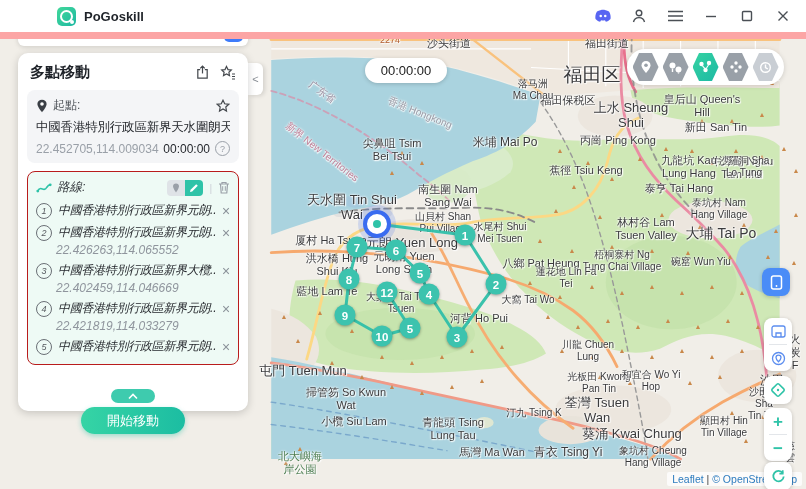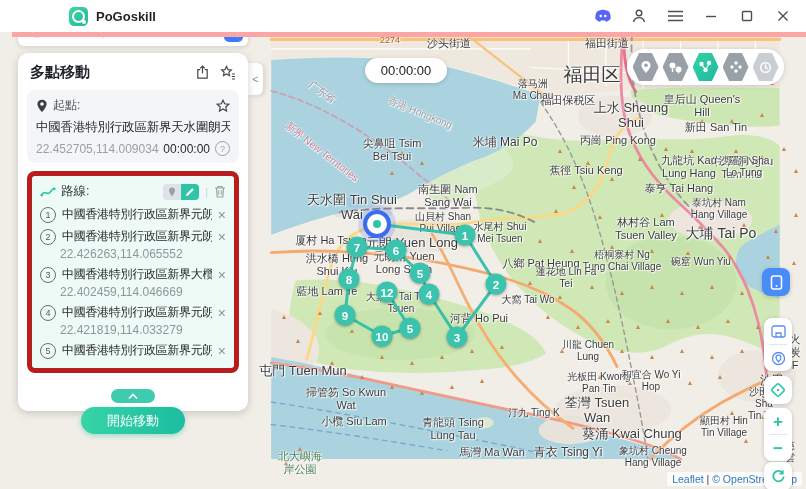--- a/index.html
+++ b/index.html
@@ -1,20 +1,20 @@
 <!DOCTYPE html>
 <html><head>
 <meta charset="utf-8">
 <style>
   html,body{margin:0;padding:0;}
   body{width:806px;height:489px;overflow:hidden;font-family:"Liberation Sans","DejaVu Sans",sans-serif;background:#fff;position:relative;}
   #app{position:absolute;inset:0;width:806px;height:489px;overflow:hidden;}
 
   
-  .titlebar{position:absolute;left:0;top:0;right:0;height:32px;background:#fff;border-bottom:5px solid #fca5a5;display:flex;align-items:center;z-index:60;margin-left:12px;}
+  .titlebar{position:absolute;left:0;top:0;right:0;height:32px;background:#fff;border-bottom:7px solid #fca5a5;display:flex;align-items:center;z-index:60;}
   .logo{width:19px;height:19px;border-radius:5px;margin-left:57px;background:linear-gradient(135deg,#41d89a,#1eb8a2);display:flex;align-items:center;justify-content:center;}
   .logo i{display:block;width:9px;height:9px;border:2px solid #fff;border-radius:50%;position:relative;}
   .logo i:after{content:"";position:absolute;right:-3px;bottom:-3px;width:4px;height:4px;background:#fff;border-radius:50%;}
   .appname{font-size:13px;font-weight:bold;color:#1f2329;margin-left:8px;}
   .tb-right{margin-left:auto;display:flex;align-items:center;gap:18px;padding-right:14px;}
   .tb-btn{width:18px;height:18px;display:flex;align-items:center;justify-content:center;cursor:pointer;}
 
   
   .map{position:absolute;left:0;top:32px;width:806px;height:457px;background:#f1eee8;overflow:hidden;}
   .map svg.geo{position:absolute;left:0;top:0;}
@@ -69,21 +69,21 @@
   .start-block{margin:2px 9px 0 9px;background:#f4f5f7;border-radius:8px;padding:7px 9px 7px 9px;}
   .sb-row1{display:flex;align-items:center;}
   .sb-label{font-size:12px;color:#4a4f55;margin-left:5px;}
   .sb-star{margin-left:auto;cursor:pointer;display:flex;}
   .sb-addr{font-size:12.5px;color:#26292e;margin-top:5px;letter-spacing:-.2px;white-space:nowrap;overflow:hidden;}
   .sb-row3{display:flex;align-items:center;margin-top:5px;}
   .sb-coords{font-size:12px;color:#9aa0a8;}
   .sb-time{margin-left:auto;font-size:12px;color:#26292e;}
   .sb-help{width:13px;height:13px;border:1px solid #9aa0a8;border-radius:50%;color:#9aa0a8;font-size:9px;display:flex;align-items:center;justify-content:center;margin-left:5px;cursor:pointer;}
 
-  .route-block{margin:8px 9px 0 9px;background:#eefaf5;border:5px solid #b91c1c;border-radius:8px;height:192px;overflow:hidden;position:relative;}
+  .route-block{margin:8px 9px 0 9px;background:#eefaf5;border:1px solid #b91c1c;border-radius:8px;height:192px;overflow:hidden;position:relative;font-style:italic;}
   .rb-head{display:flex;align-items:center;padding:7px 8px 3px 8px;}
   .rb-label{font-size:12.5px;color:#33373c;margin-left:5px;}
   .rb-tools{margin-left:auto;display:flex;align-items:center;gap:6px;}
   .tgl{display:flex;border-radius:4px;overflow:hidden;}
   .tgl .t{width:18px;height:16px;display:flex;align-items:center;justify-content:center;cursor:pointer;}
   .t-off{background:#dfe3e7;}
   .t-on{background:#2fc3a8;}
   .rb-div{color:#cfd4d9;font-size:11px;}
   .rb-trash{cursor:pointer;display:flex;}
   .r-item{padding:3px 8px 2px 8px;}
@@ -328,21 +328,21 @@
         <div class="map-label" style="left: 401px; top: 271px; font-size: 10px; transform: translate(-50%, -50%);">大棠村 Tai Tong
 Tsuen</div>
         <div class="map-label" style="left: 479px; top: 286px; font-size: 11px; transform: translate(-50%, -50%);">河背 Ho Pui</div>
         <div class="map-label" style="left: 303px; top: 339px; font-size: 13px; transform: translate(-50%, -50%);">屯門 Tuen Mun</div>
         <div class="map-label" style="left: 346px; top: 367px; font-size: 11px; transform: translate(-50%, -50%);">掃管笏 So Kwun
 Wat</div>
         <div class="map-label" style="left: 354px; top: 389px; font-size: 11px; transform: translate(-50%, -50%);">小欖 Siu Lam</div>
         <div class="map-label" style="left: 453px; top: 397px; font-size: 11px; transform: translate(-50%, -50%);">青龍頭 Tsing
 Lung Tau</div>
         <div class="map-label" style="left: 492px; top: 420px; font-size: 11px; transform: translate(-50%, -50%);">馬灣 Ma Wan</div>
-        <div class="map-label" style="left: 534px; top: 381px; font-size: 10px; transform: translate(-50%, -50%);">汀九 Ting K</div>
+        <div class="map-label" style="left: 534px; top: 381px; font-size: 10px; transform: translate(-50%, -50%);">汀九 Tsing K</div>
         <div class="map-label" style="left: 568px; top: 420px; font-size: 12px; transform: translate(-50%, -50%);">青衣 Tsing Yi</div>
         <div class="map-label" style="left: 632px; top: 402px; font-size: 13px; transform: translate(-50%, -50%);">葵涌 Kwai Chung</div>
         <div class="map-label" style="left: 597px; top: 378px; font-size: 13px; transform: translate(-50%, -50%);">荃灣 Tsuen
 Wan</div>
         <div class="map-label" style="left: 588px; top: 319px; font-size: 10px; transform: translate(-50%, -50%);">川龍 Chuen
 Lung</div>
         <div class="map-label" style="left: 599px; top: 351px; font-size: 10px; transform: translate(-50%, -50%);">光板田 Kwong
 Pan Tin</div>
         <div class="map-label" style="left: 651px; top: 349px; font-size: 10px; transform: translate(-50%, -50%);">和宜合 Wo Yi
 Hop</div>

